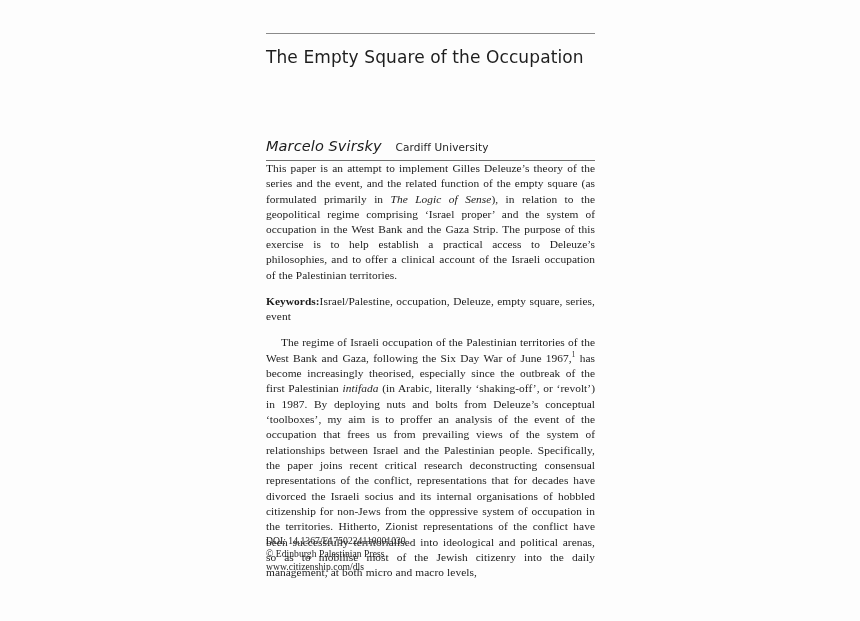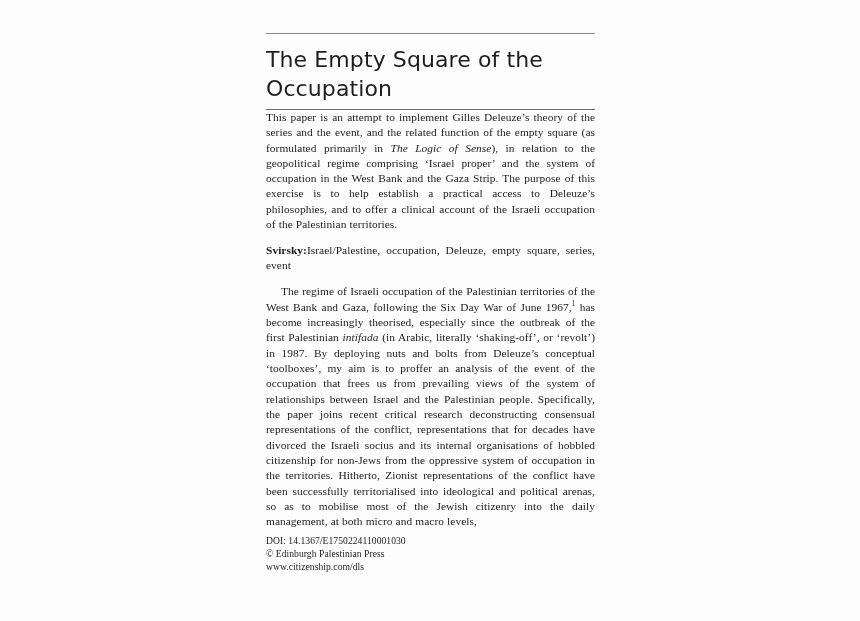--- a/index.html
+++ b/index.html
@@ -35,21 +35,21 @@
     margin: 0;
     width: 100%;
   }
   .rule-top { margin-top: 33px; }
   .rule-author { margin-top: 6px; border-top: 1.3px solid #6e6e6e; }
 
   
   .title {
     font-family: "DejaVu Sans", sans-serif;
     font-weight: 400;
-    font-size: 22px;
+    font-size: 17px;
     line-height: 1.3;
     letter-spacing: 0.1px;
     color: #1e1e1e;
     margin: 12px 0 0 0;
   }
 
   
   .author-line {
     margin-top: 70px;
     display: flex;
@@ -136,27 +136,31 @@
 </head>
 <body>
 
 <div class="page">
   <div class="column">
 
     <hr class="rule rule-top">
 
     <h1 class="title">The Empty Square of the Occupation</h1>
 
+    <div class="author-line">
+      <span class="author-name">Marcelo Svirsky</span>
+      <span class="author-affil">Cardiff University</span>
+    </div>
 
     <hr class="rule rule-author">
 
 
     <p class="abstract-body"><span>This paper is an attempt to implement Gilles Deleuze’s theory of the series and the event, and the related function of the empty square (as formulated primarily in </span><i>The Logic of Sense</i><span>), in relation to the geopolitical regime comprising ‘Israel proper’ and the system of occupation in the West Bank and the Gaza Strip. The purpose of this exercise is to help establish a practical access to Deleuze’s philosophies, and to offer a clinical account of the Israeli occupation of the Palestinian territories.</span></p>
 
-    <p class="keywords"><b>Svirsky:</b><span>Israel/Palestine, occupation, Deleuze, empty square, series, event</span></p>
+    <p class="keywords"><b>Keywords:</b><span>Israel/Palestine, occupation, Deleuze, empty square, series, event</span></p>
 
     <p class="body-par"><span>The regime of Israeli occupation of the Palestinian territories of the West Bank and Gaza, following the Six Day War of June 1967,</span><sup>1</sup><span> has become increasingly theorised, especially since the outbreak of the first Palestinian </span><i>intifada</i><span> (in Arabic, literally ‘shaking-off’, or ‘revolt’) in 1987. By deploying nuts and bolts from Deleuze’s conceptual ‘toolboxes’, my aim is to proffer an analysis of the event of the occupation that frees us from prevailing views of the system of relationships between Israel and the Palestinian people. Specifically, the paper joins recent critical research deconstructing consensual representations of the conflict, representations that for decades have divorced the Israeli socius and its internal organisations of hobbled citizenship for non-Jews from the oppressive system of occupation in the territories. Hitherto, Zionist representations of the conflict have been successfully territorialised into ideological and political arenas, so as to mobilise most of the Jewish citizenry into the daily management, at both micro and macro levels,</span></p>
 
   </div>
 
   <div class="footer">
     <div>DOI: 14.1367/E1750224110001030</div>
     <div>© Edinburgh Palestinian Press</div>
     <div>www.citizenship.com/dls</div>
   </div>

